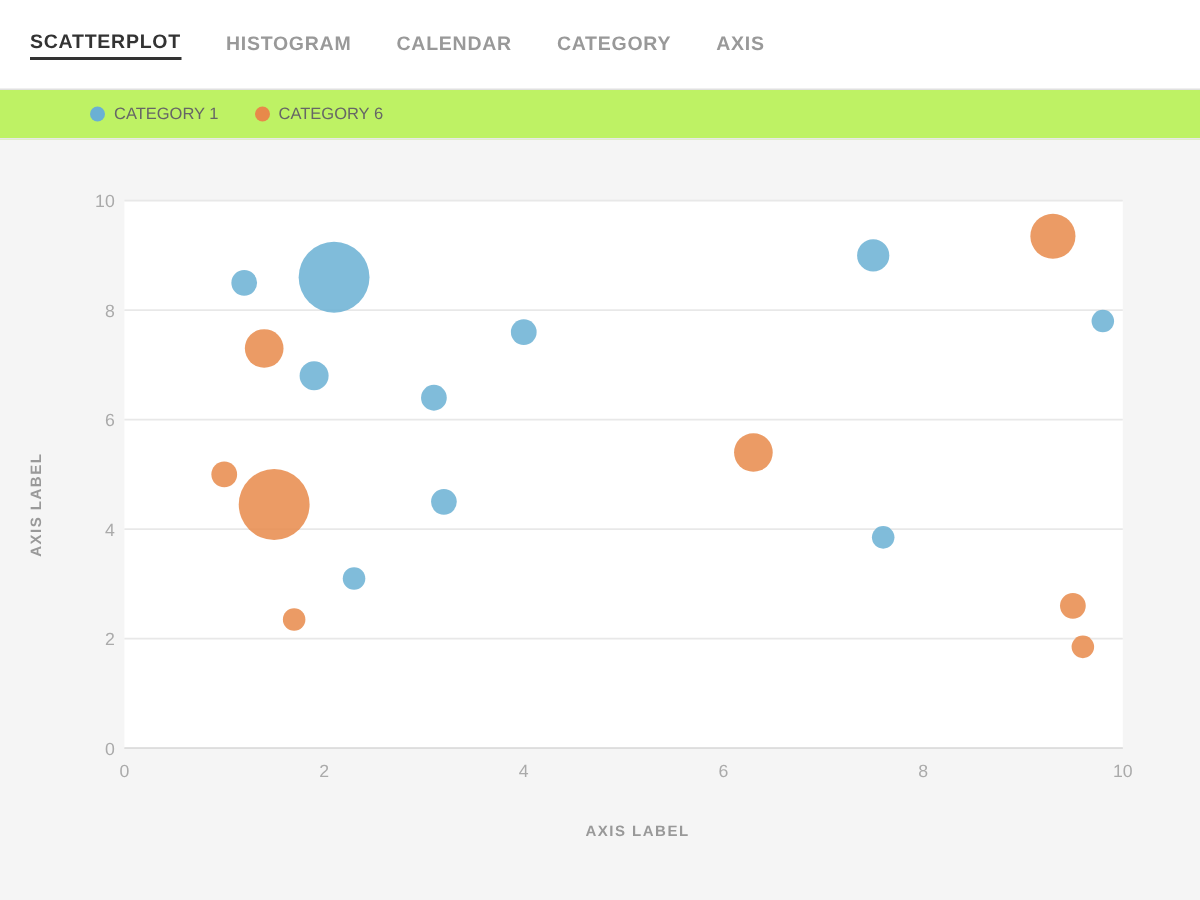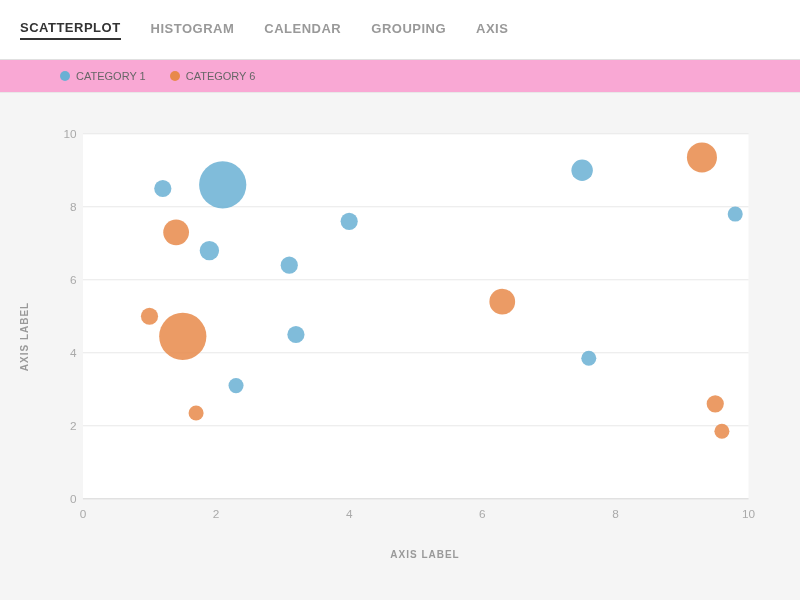--- a/index.html
+++ b/index.html
@@ -40,21 +40,21 @@
       text-decoration: none;
     }
 
     .tab-item.active {
       color: #333;
       border-bottom: 2px solid #333;
     }
 
     
     .legend-bar {
-      background: #f9a8d4;
+      background: #bef264;
       padding: 10px 20px 10px 60px;
       display: flex;
       gap: 24px;
       align-items: flex-start;
       border-bottom: 1px solid #e8e8e8;
     }
 
     .legend-item {
       display: flex;
       align-items: center;
@@ -119,21 +119,21 @@
   </style>
 </head>
 <body>
 
 <div class="app-container">
 
   <nav class="tab-nav">
     <a class="tab-item active">SCATTERPLOT</a>
     <a class="tab-item">HISTOGRAM</a>
     <a class="tab-item">CALENDAR</a>
-    <a class="tab-item">GROUPING</a>
+    <a class="tab-item">CATEGORY</a>
     <a class="tab-item">AXIS</a>
   </nav>
 
   <div class="legend-bar">
     <div class="legend-item">
       <div class="legend-dot" style="background:#6ab0d4;"></div>
       <span>CATEGORY 1</span>
     </div>
     <div class="legend-item">
       <div class="legend-dot" style="background:#e8894a;"></div>

